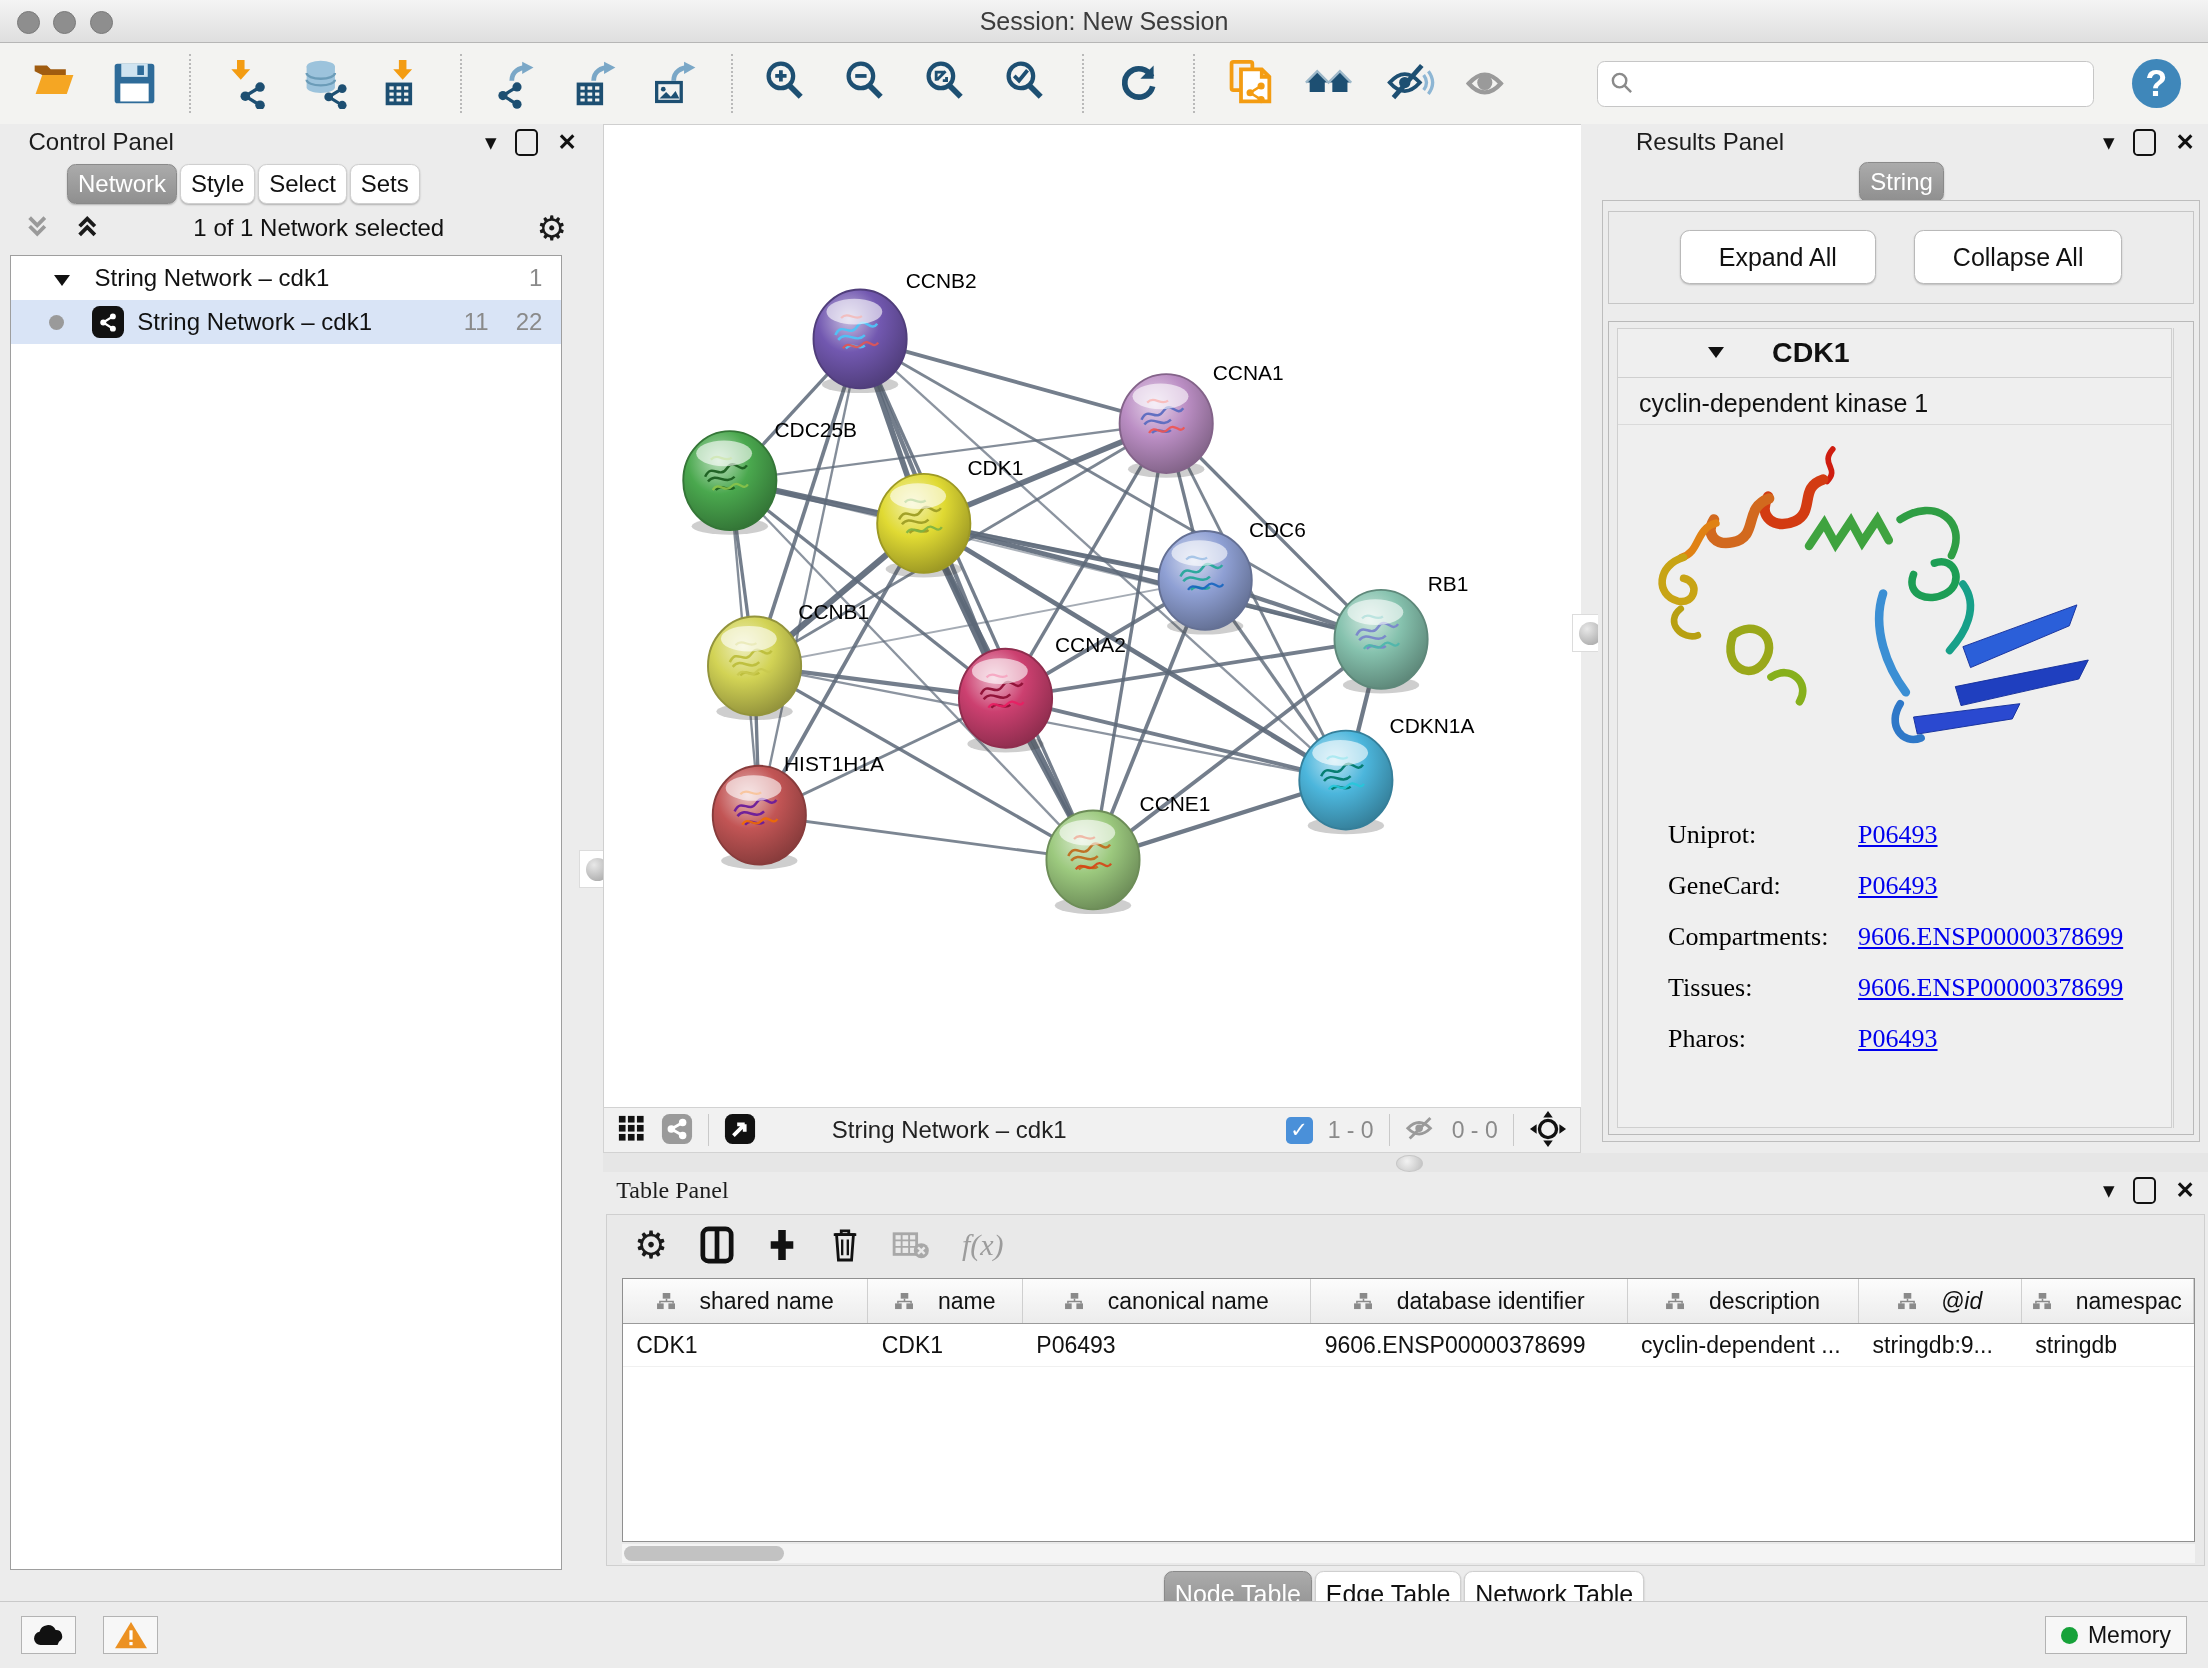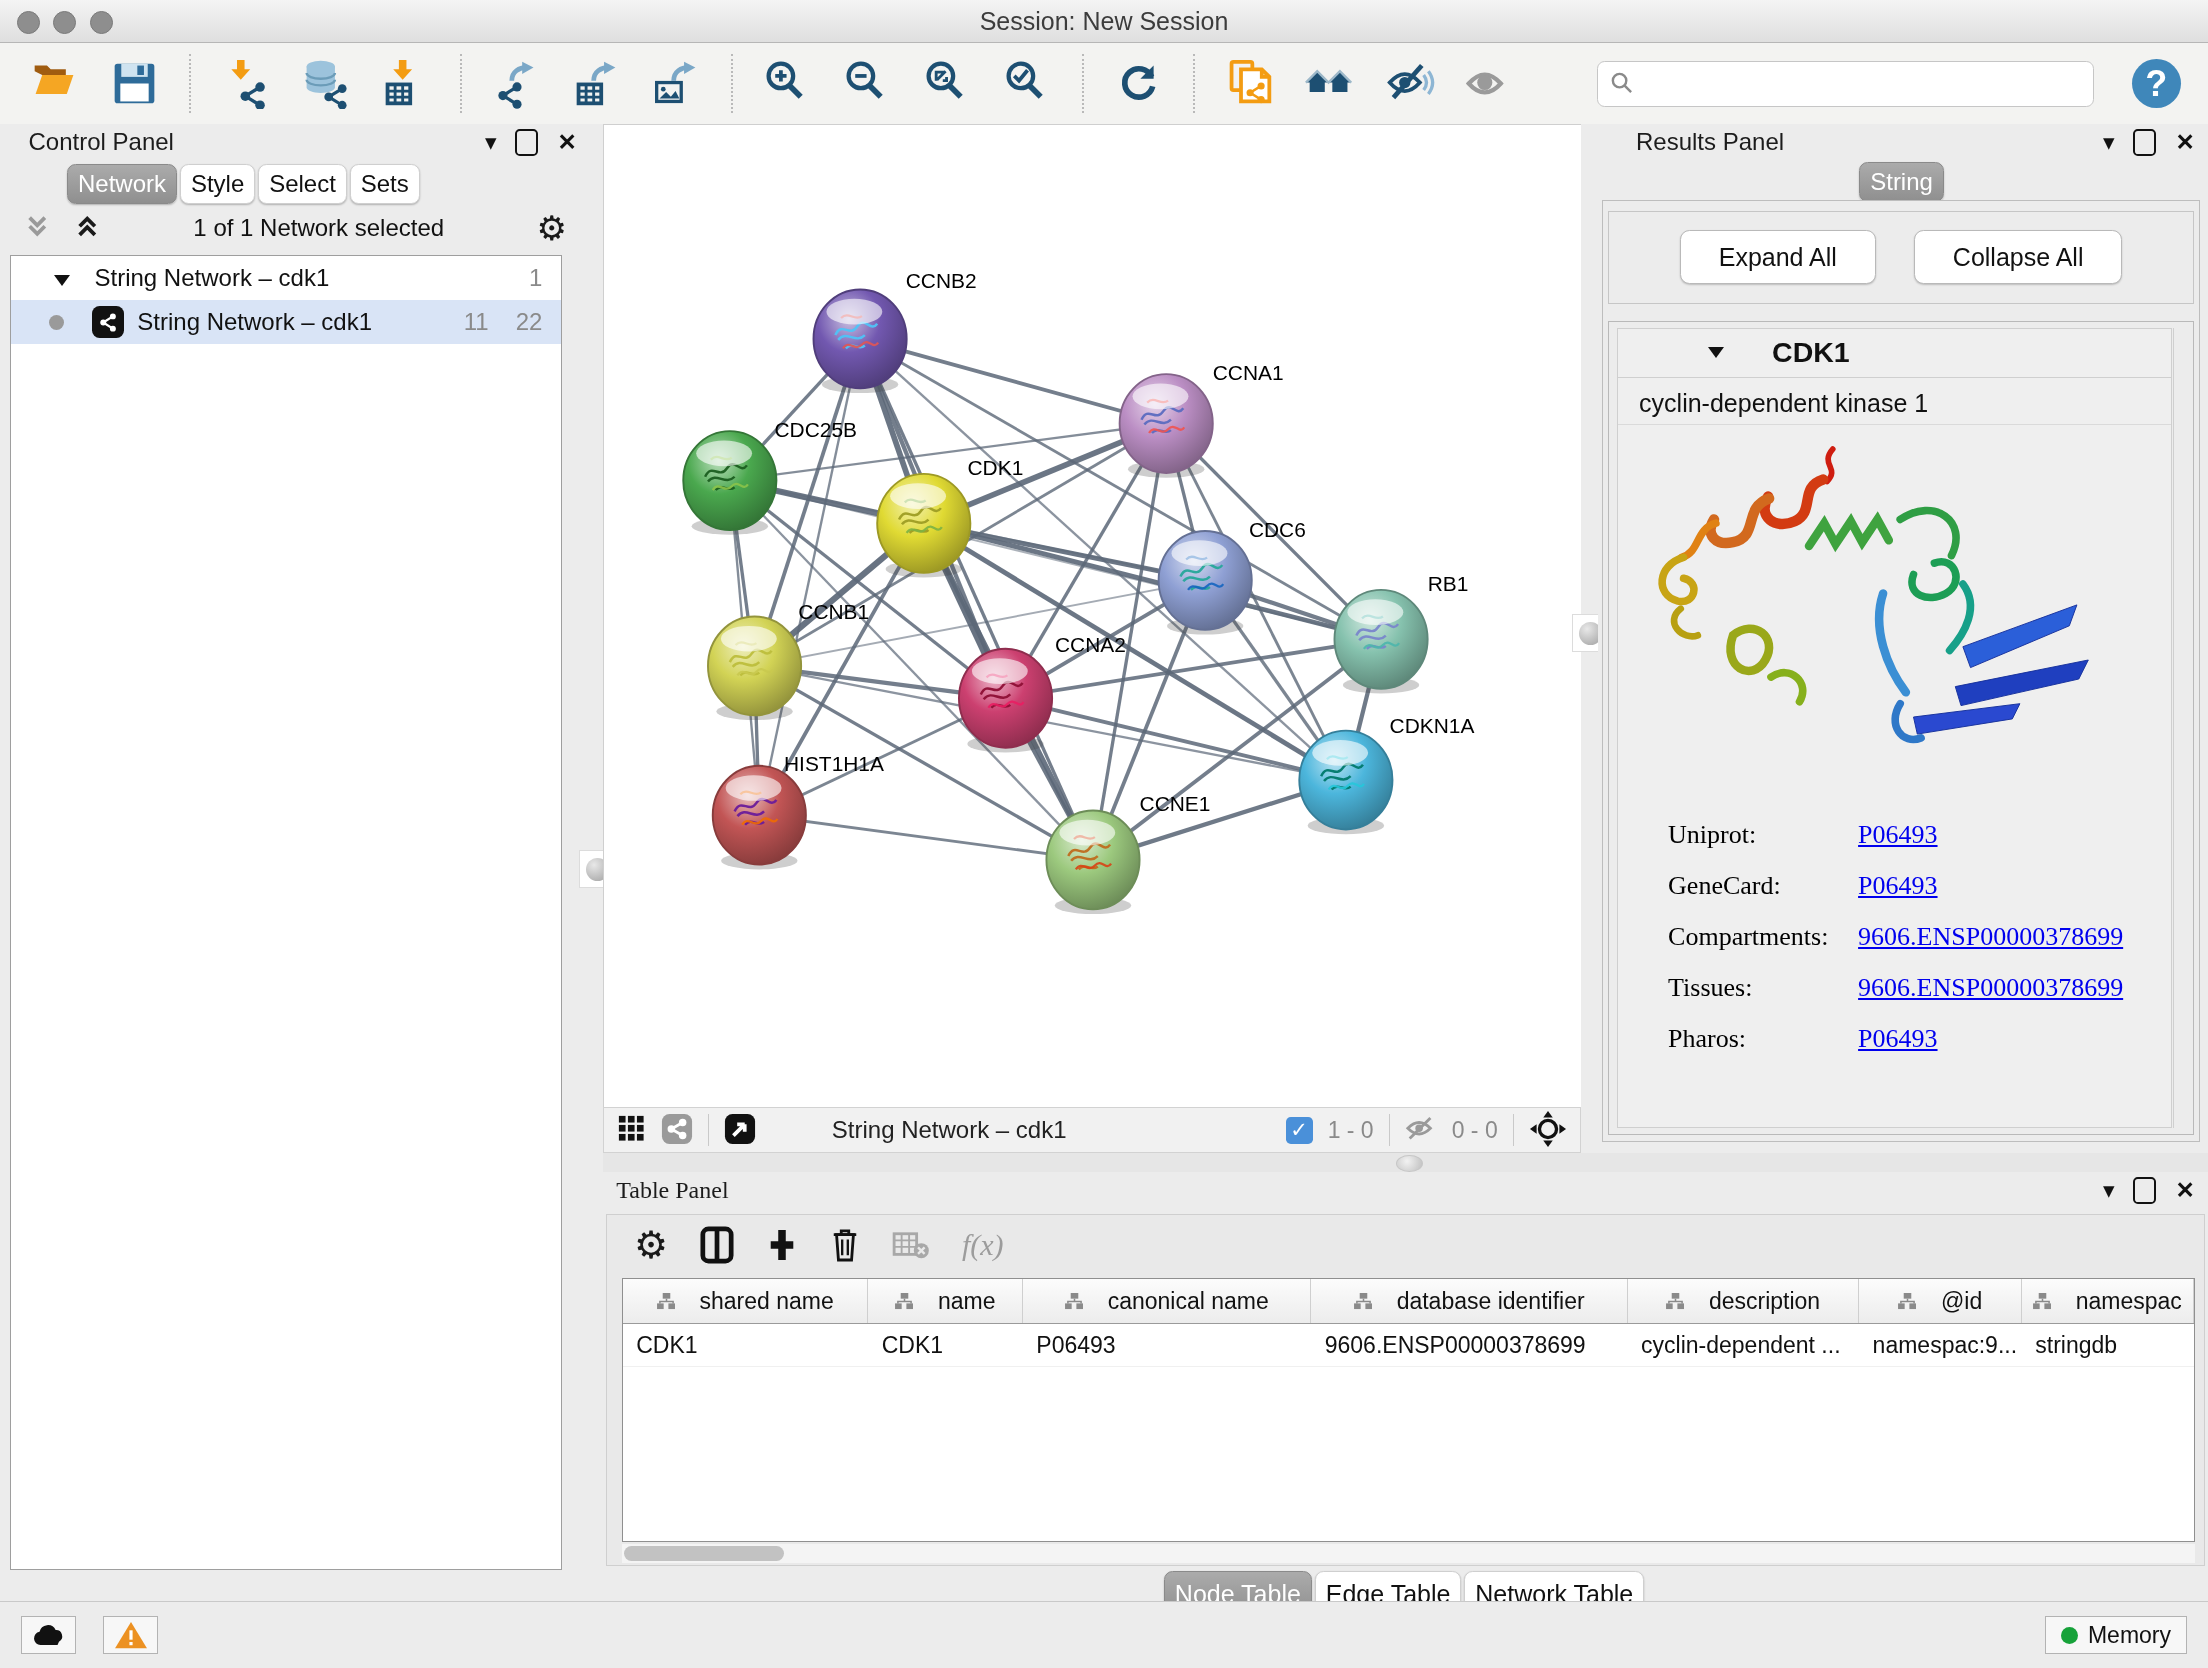--- a/index.html
+++ b/index.html
@@ -790,21 +790,21 @@
               <svg width="19" height="17" viewBox="0 0 20 18">
                 <g fill="#8a8a8a">
                   <rect x="6" y="0" width="8" height="6"></rect>
                   <rect x="0" y="11" width="7" height="6"></rect>
                   <rect x="12" y="11" width="7" height="6"></rect>
                 </g>
                 <path d="M10 6v3M3 11V9h14v2" stroke="#8a8a8a" stroke-width="1.6" fill="none"></path>
               </svg>
               <span>description</span>
             </div>
-            <div class="th" style="width: 163px;">
+            <div class="th" style="width: 163px; font-style: italic;">
               <svg width="19" height="17" viewBox="0 0 20 18">
                 <g fill="#8a8a8a">
                   <rect x="6" y="0" width="8" height="6"></rect>
                   <rect x="0" y="11" width="7" height="6"></rect>
                   <rect x="12" y="11" width="7" height="6"></rect>
                 </g>
                 <path d="M10 6v3M3 11V9h14v2" stroke="#8a8a8a" stroke-width="1.6" fill="none"></path>
               </svg>
               <span>@id</span>
             </div>
@@ -819,21 +819,21 @@
               </svg>
               <span>namespac</span>
             </div>
           </div>
           <div class="tbl-row">
             <div class="td" style="width: 246px;">CDK1</div>
             <div class="td" style="width: 155px;">CDK1</div>
             <div class="td" style="width: 289px;">P06493</div>
             <div class="td" style="width: 317px;">9606.ENSP00000378699</div>
             <div class="td" style="width: 232px;">cyclin-dependent ...</div>
-            <div class="td" style="width: 163px;">namespac:9...</div>
+            <div class="td" style="width: 163px;">stringdb:9...</div>
             <div class="td" style="width: 172px;">stringdb</div>
           </div>
         </div>
       <div class="tp-scroll">
           <div class="tp-thumb"></div>
         </div>
     </div>
     <div class="tp-tabs" id="tp-tabs">
         <div class="tab sel" style="font-size: 25px; height: 44px;">Node Table</div>
         <div class="tab" style="font-size: 25px; height: 44px;">Edge Table</div>

